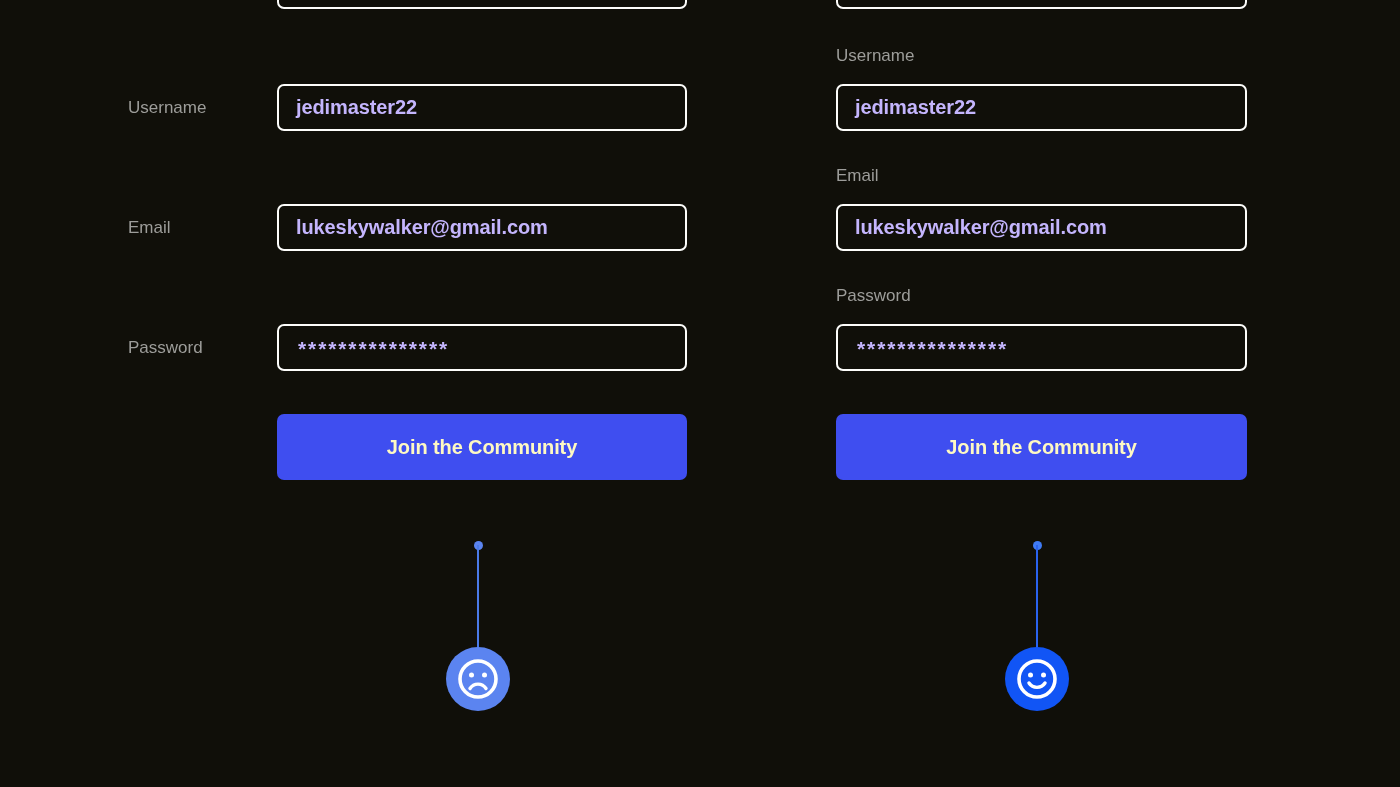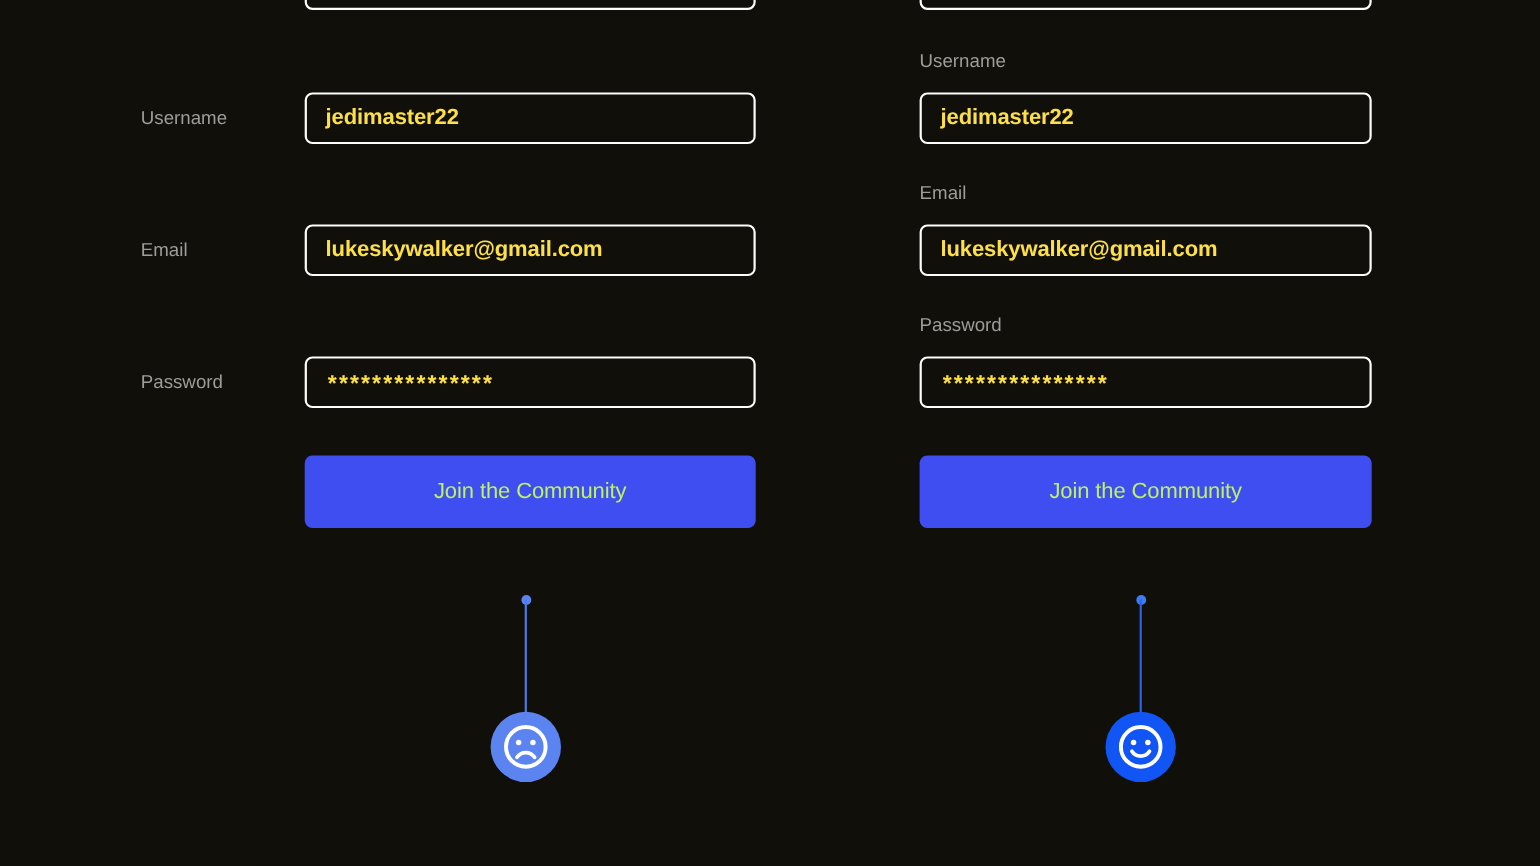--- a/index.html
+++ b/index.html
@@ -28,21 +28,21 @@
   .field-box {
     position: absolute;
     box-sizing: border-box;
     border: 2px solid #fdfdfb;
     border-radius: 7px;
     background: #100f09;
     display: flex;
     align-items: center;
   }
   .field-value {
-    color: #fde047;
+    color: #c4b5fd;
     font-size: 20px;
     font-weight: bold;
     letter-spacing: -0.1px;
     padding-left: 17px;
     white-space: nowrap;
   }
   .field-value.pw {
     font-size: 21px;
     letter-spacing: 1.9px;
     padding-left: 19px;
@@ -59,24 +59,24 @@
     text-align: right;
   }
 
   
   .submit-btn {
     position: absolute;
     box-sizing: border-box;
     background: #3f4ef0;
     border: none;
     border-radius: 7px;
-    color: #bef264;
+    color: #fef9c3;
     font-family: "Liberation Sans", sans-serif;
     font-size: 20px;
-    font-weight: normal;
+    font-weight: bold;
     letter-spacing: -0.1px;
     display: flex;
     align-items: center;
     justify-content: center;
     cursor: pointer;
     padding: 0;
   }
 
   
   .marker {

